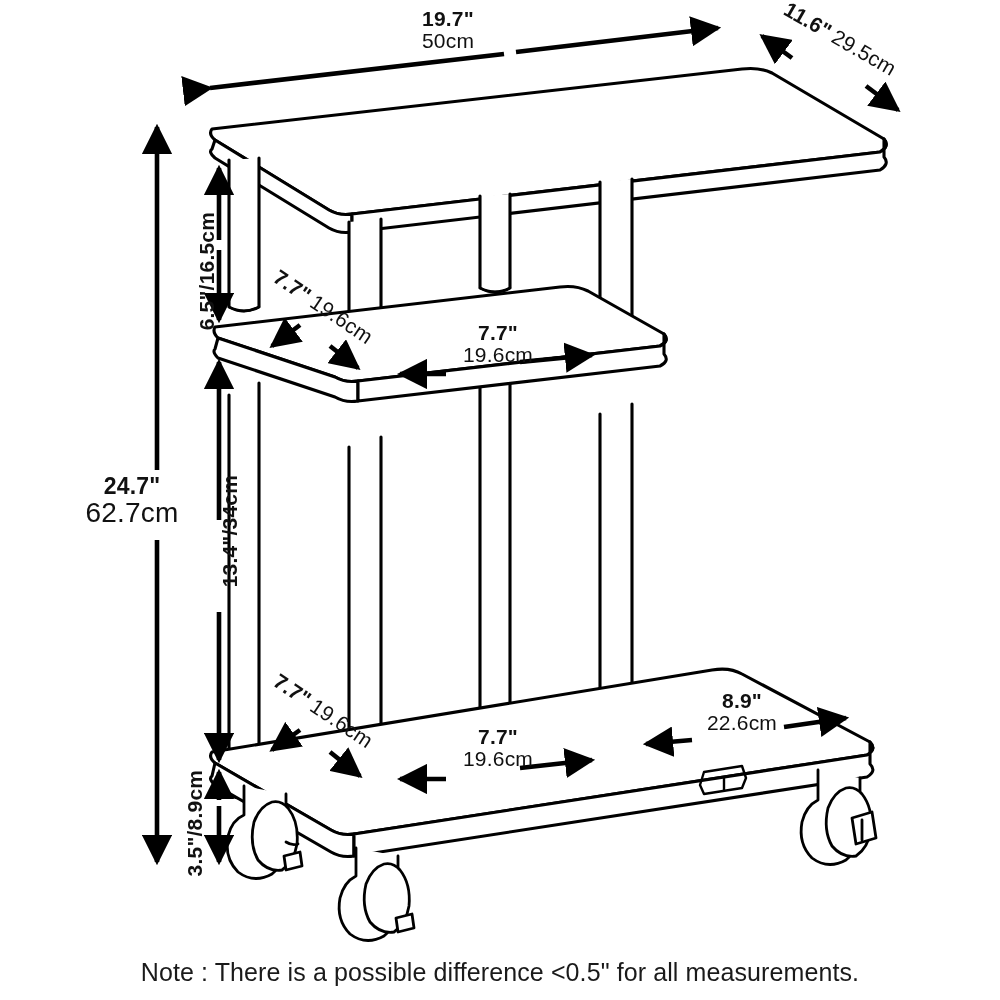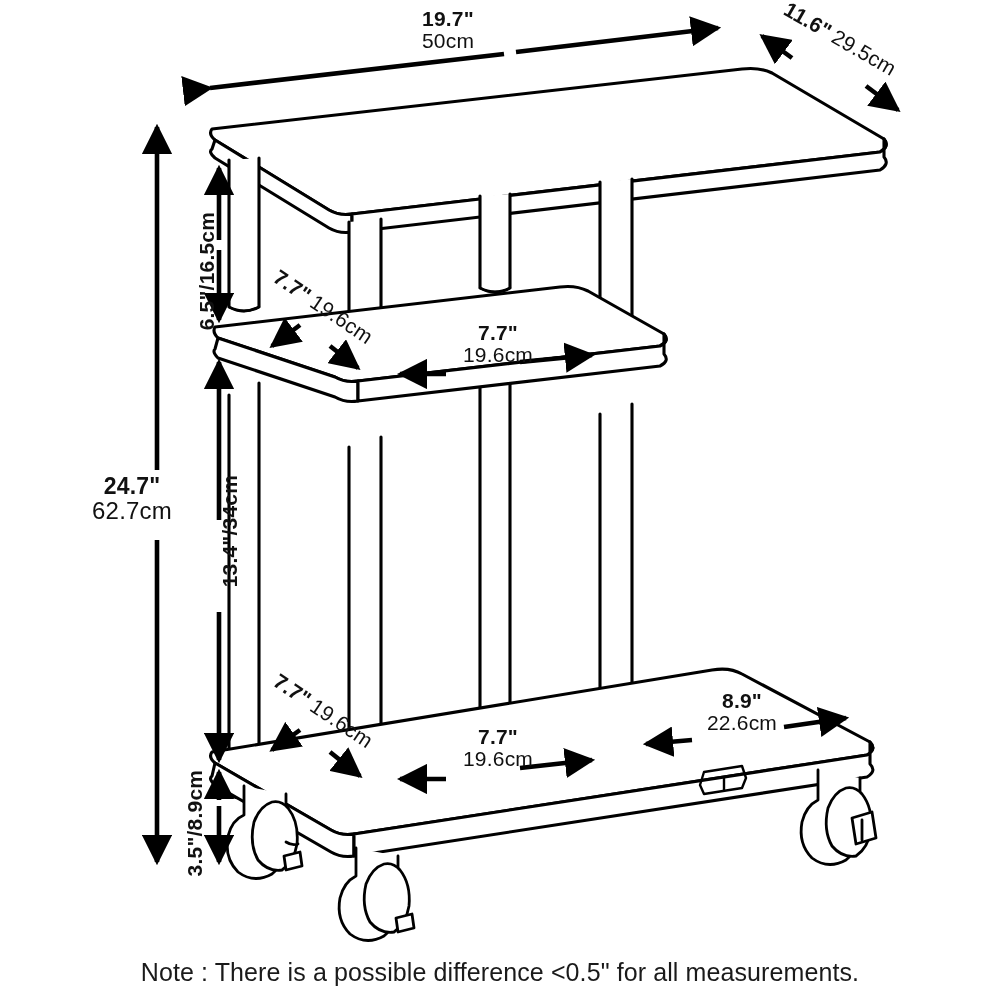--- a/index.html
+++ b/index.html
@@ -74,21 +74,21 @@
     display: block;
   }
   .lbl .met {
     font-weight: normal;
     font-size: 21px;
     letter-spacing: 0.2px;
     display: block;
   }
   .lbl.center { text-align: center; }
   .lbl.big .imp { font-size: 23px; }
-  .lbl.big .met { font-size: 24px; }
+  .lbl.big .met { font-size: 28px; }
 
   
   .lbl.vert {
     transform-origin: 50% 50%;
   }
   .lbl.vert .imp, .lbl.vert .met { display: inline; }
 
   .note {
     position: absolute;
     left: 0;

